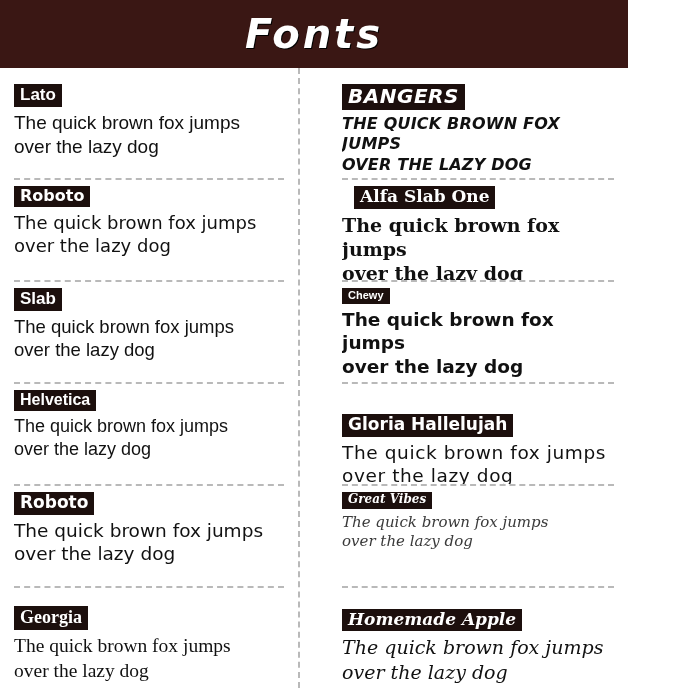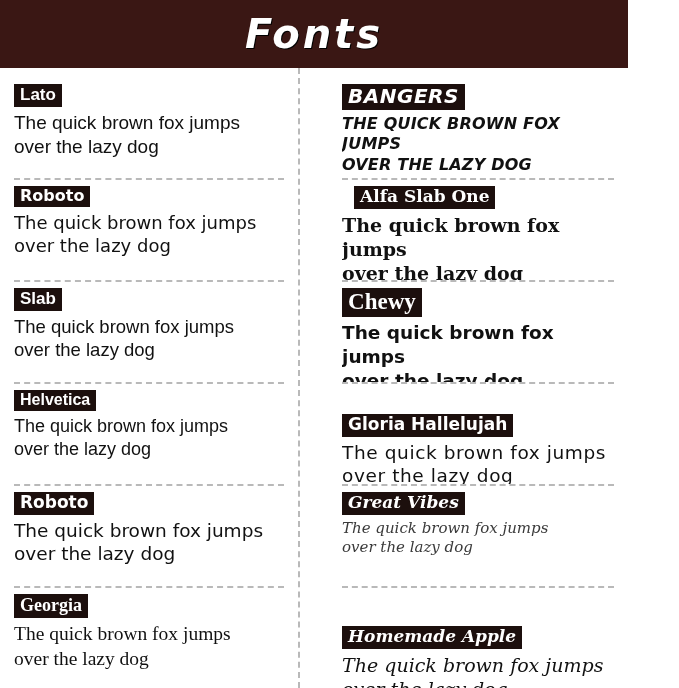--- a/index.html
+++ b/index.html
@@ -58,20 +58,21 @@
     padding: 6px 0 4px 0;
     border-bottom: 2px dashed #b9b9b9;
     flex: 1 1 0;
     display: flex;
     flex-direction: column;
     justify-content: flex-start;
     overflow: hidden;
   }
   .font-block.last {
     border-bottom: none;
+    justify-content: flex-end;
   }
   .font-name {
     display: inline-block;
     background: #1c0f0d;
     color: #ffffff;
     padding: 1px 6px 2px 6px;
     font-size: 17px;
     font-weight: bold;
     align-self: flex-start;
     margin-bottom: 4px;
@@ -115,27 +116,27 @@
     font-style: italic;
     font-weight: bold;
     font-size: 16px;
     letter-spacing: 0.2px;
     text-transform: uppercase;
   }
 
   .f-alfa .font-name { font-family: "DejaVu Serif", serif; font-weight: bold; font-size: 17px; margin-left: 12px; }
   .f-alfa .sample { font-family: "DejaVu Serif", serif; font-weight: bold; font-size: 19px; }
 
-  .f-chewy .font-name { font-family: Liberation Serif, serif; font-weight: bold; font-size: 23px; }
+  .f-chewy .font-name { font-family: Liberation Sans, sans-serif; font-weight: bold; font-size: 11px; }
   .f-chewy .sample { font-family: "DejaVu Sans", sans-serif; font-weight: bold; font-size: 18.5px; }
 
   .f-gloria .font-name { font-family: "DejaVu Sans", sans-serif; font-size: 17px; margin-top: 24px; }
   .f-gloria .sample { font-family: "DejaVu Sans", sans-serif; font-size: 18.5px; letter-spacing: 0.6px; }
 
-  .f-greatvibes .font-name { font-family: "DejaVu Serif", serif; font-style: italic; font-size: 17px; }
+  .f-greatvibes .font-name { font-family: "DejaVu Serif", serif; font-style: italic; font-size: 12px; }
   .f-greatvibes .sample { font-family: "DejaVu Serif", serif; font-style: italic; font-size: 15px; color: #3a3a3a; }
 
   .f-homemade .font-name { font-family: "DejaVu Serif", serif; font-style: italic; font-weight: bold; font-size: 17px; margin-top: 32px; }
   .f-homemade .sample { font-family: "DejaVu Serif", serif; font-style: italic; font-size: 19px; }
 
   .sample-line { display: block; }
 </style>
 </head>
 <body>
 

